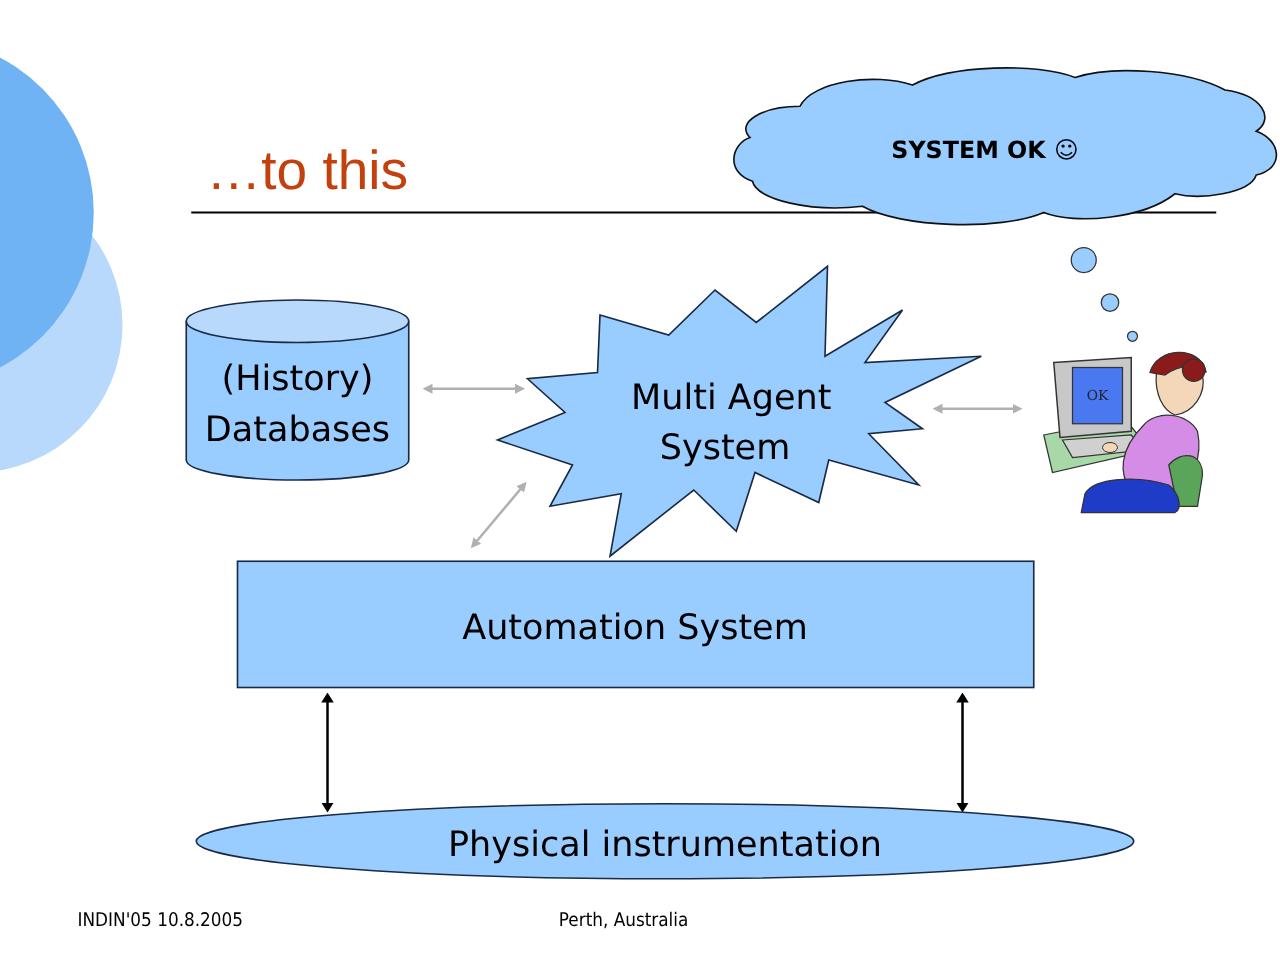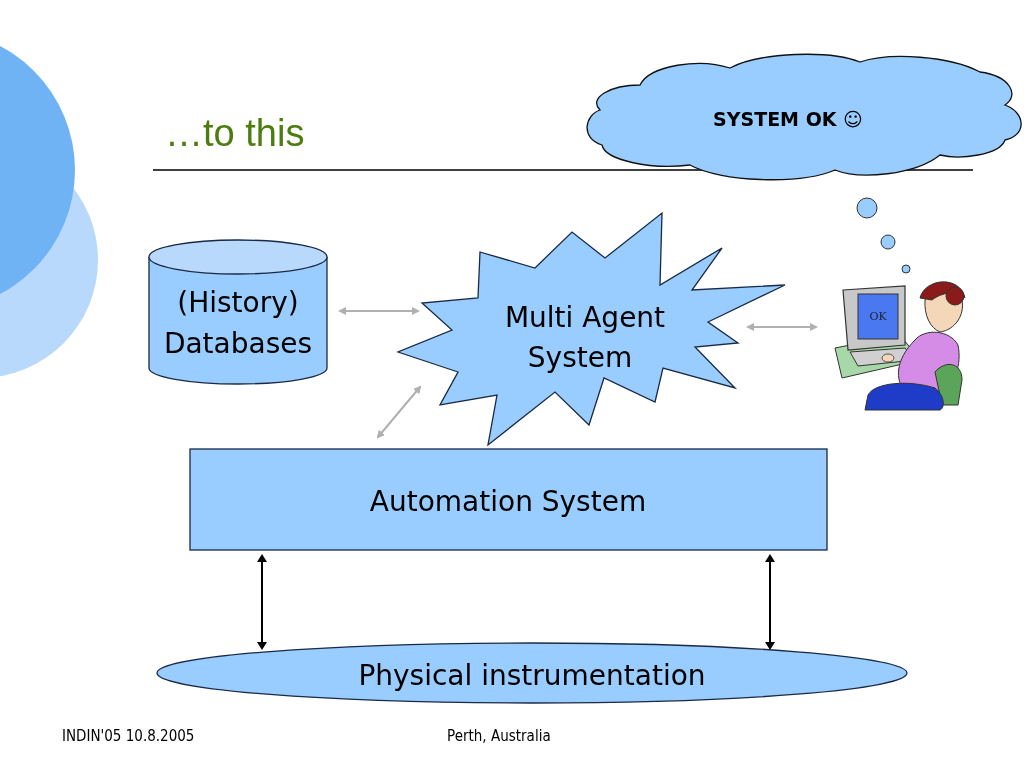--- a/index.html
+++ b/index.html
@@ -1,18 +1,18 @@
 <!DOCTYPE html>
 <html><head>
 <meta charset="utf-8">
 <style>
   html, body { margin:0; padding:0; }
   body { width:1024px; height:768px; position:relative; background:#ffffff; overflow:hidden; font-family:"DejaVu Sans", sans-serif; }
   svg#stage { position:absolute; left:0; top:0; }
-  .title { position:absolute; left:165px; top:112px; font-family:"Liberation Sans", sans-serif; font-size:38px; color:#4d7c0f; }
+  .title { position:absolute; left:165px; top:112px; font-family:"Liberation Sans", sans-serif; font-size:44px; color:#c2410c; }
   .footer { position:absolute; top:727px; font-family:"DejaVu Sans", sans-serif; font-size:15px; color:#000; transform:scaleX(0.9); transform-origin:left top; }
 </style>
 </head>
 <body>
 
 <svg id="stage" width="1024" height="768" viewBox="0 0 1024 768">
   <defs>
     <marker id="ga" markerWidth="8" markerHeight="8" refX="6" refY="4" orient="auto-start-reverse" markerUnits="userSpaceOnUse">
       <path d="M0,0 L8,4 L0,8 z" fill="#b0b0b0"></path>
     </marker>

